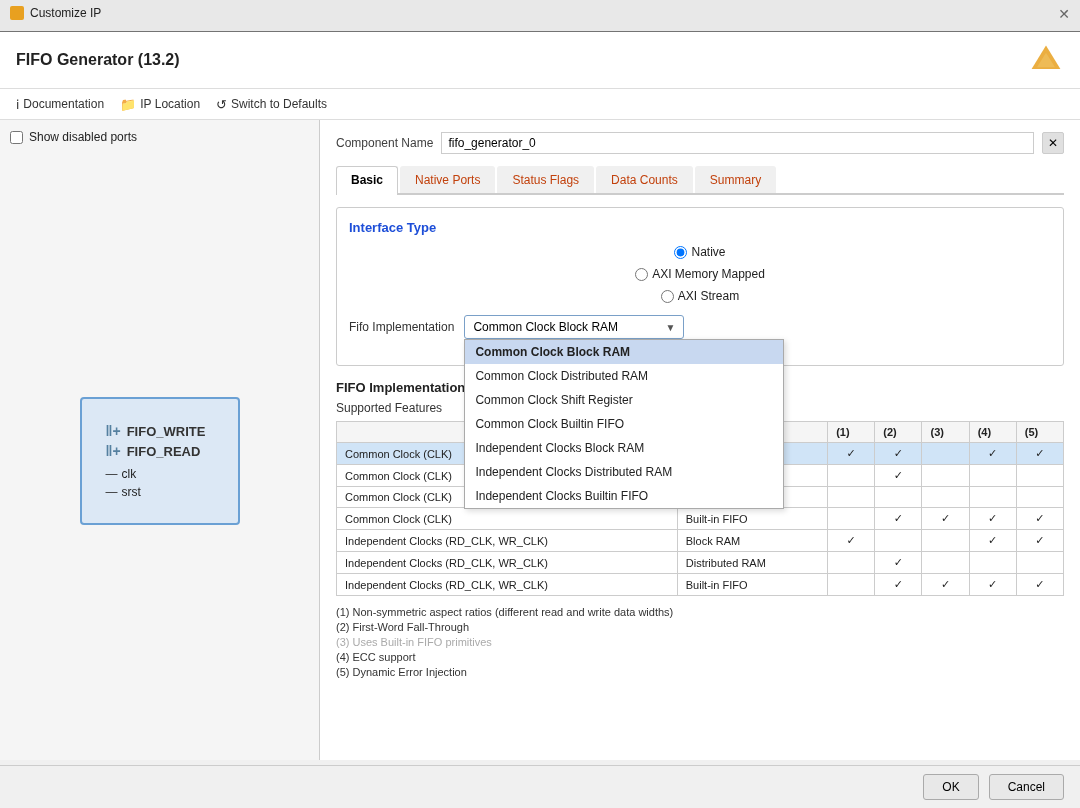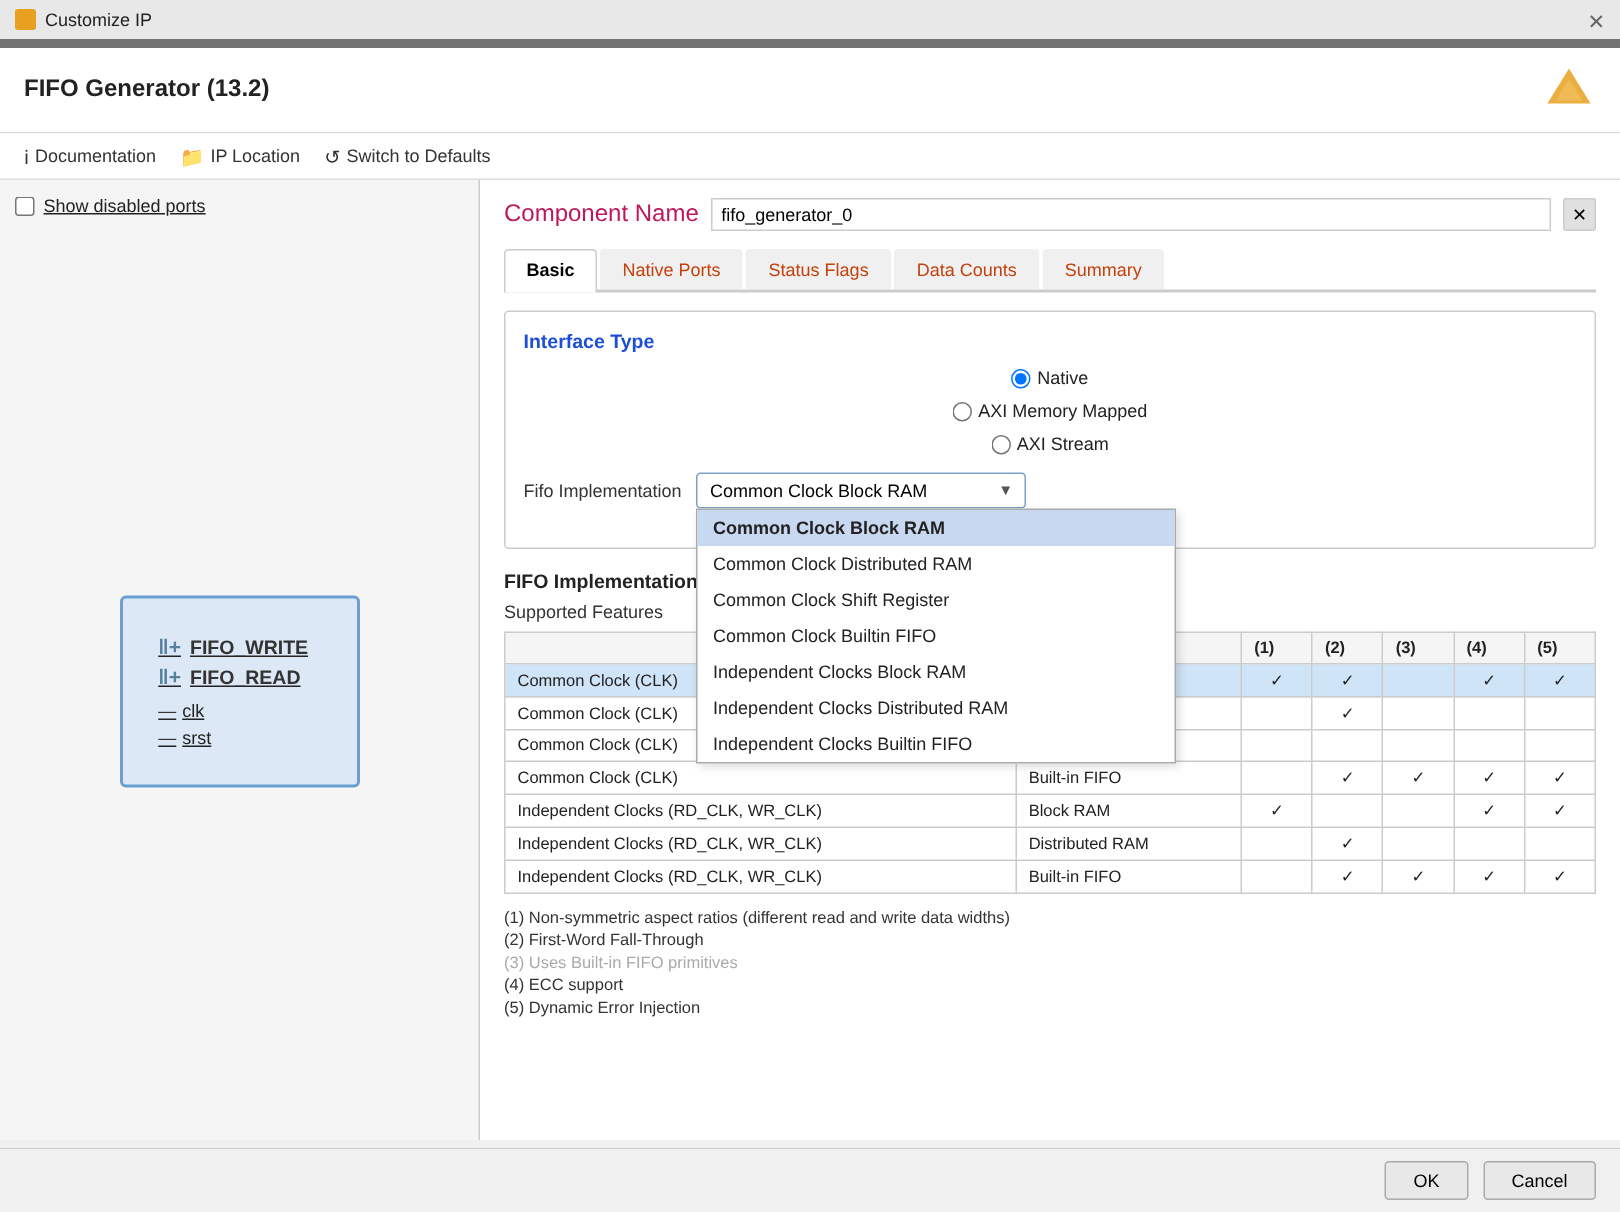--- a/index.html
+++ b/index.html
@@ -1,21 +1,21 @@
 <!DOCTYPE html>
 <html><head>
   <meta charset="utf-8">
   <style>
     * { box-sizing: border-box; margin: 0; padding: 0; }
     body { font-family: 'Segoe UI', Arial, sans-serif; font-size: 12px; background: #f0f0f0; color: #222; }
 
     
     .title-bar {
       display: flex; align-items: flex-start; justify-content: space-between;
-      background: #e8e8e8; padding: 6px 10px; border-bottom: 6px solid #737373;
+      background: #e8e8e8; padding: 6px 10px; border-bottom: 1px solid #737373;
       height: 32px;
     }
     .title-bar-left { display: flex; align-items: center; gap: 6px; font-size: 12px; }
     .title-bar-icon { width: 14px; height: 14px; background: #e8a020; border-radius: 2px; }
     .close-btn { cursor: pointer; font-size: 14px; color: #666; background: none; border: none; }
 
     
     .app-header {
       display: flex; align-items: center; justify-content: space-between;
       background: #fff; padding: 10px 16px; border-bottom: 1px solid #ddd;
@@ -30,21 +30,21 @@
     .toolbar-item { display: flex; align-items: center; gap: 4px; cursor: pointer; color: #333; font-size: 12px; }
     .toolbar-icon { font-size: 13px; }
 
     
     .main-layout { display: flex; height: calc(808px - 32px - 52px - 36px - 48px); }
 
     
     .left-panel {
       width: 320px; min-width: 320px; background: #f5f5f5;
       border-right: 1px solid #ccc; padding: 10px;
-      display: flex; flex-direction: column; gap: 8px; text-decoration: underline;
+      display: flex; flex-direction: column; gap: 8px;
     }
     .show-disabled-row { display: flex; align-items: center; gap: 6px; }
     .checkbox-label { font-size: 12px; cursor: pointer; }
     .schematic-area {
       flex: 1; display: flex; align-items: center; justify-content: center;
       margin-top: 20px;
     }
     .fifo-block {
       border: 2px solid #6aa0d4; background: #dce8f5;
       padding: 20px 24px; border-radius: 4px; min-width: 160px;
@@ -55,21 +55,21 @@
     .signal-line { display: flex; align-items: center; gap: 4px; margin: 4px 0; }
     .signal-dash { color: #333; }
 
     
     .right-panel { flex: 1; background: #fff; padding: 12px 16px; overflow-y: auto; }
 
     
     .component-name-row {
       display: flex; align-items: center; gap: 8px; margin-bottom: 12px;
     }
-    .component-name-label { font-size: 16px; color: #be185d; }
+    .component-name-label { font-size: 12px; color: #404040; }
     .component-name-input {
       flex: 1; border: 1px solid #ccc; padding: 3px 6px; font-size: 12px;
       background: #fff; border-radius: 0;
     }
     .component-name-btn {
       width: 22px; height: 22px; background: #e0e0e0; border: 1px solid #ccc;
       cursor: pointer; display: flex; align-items: center; justify-content: center;
       font-size: 12px; border-radius: 2px;
     }
 

